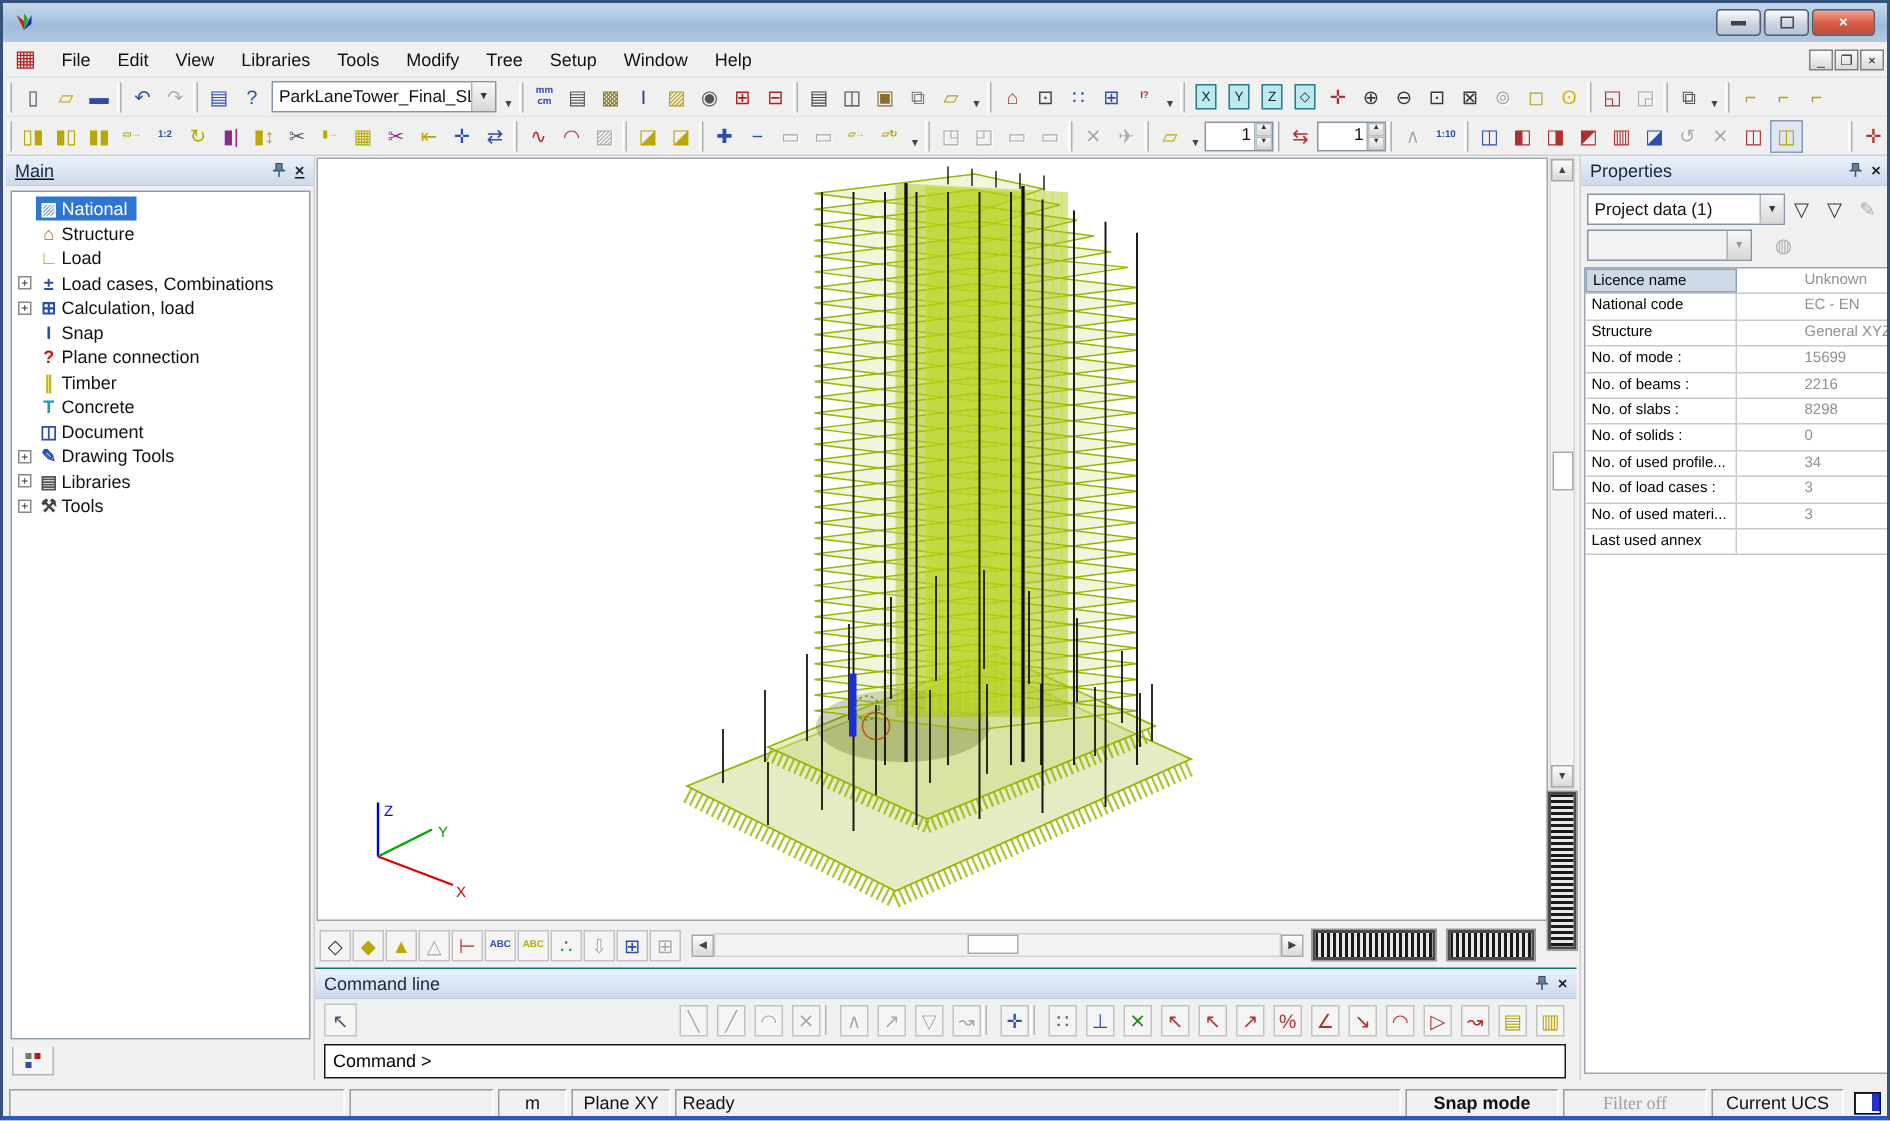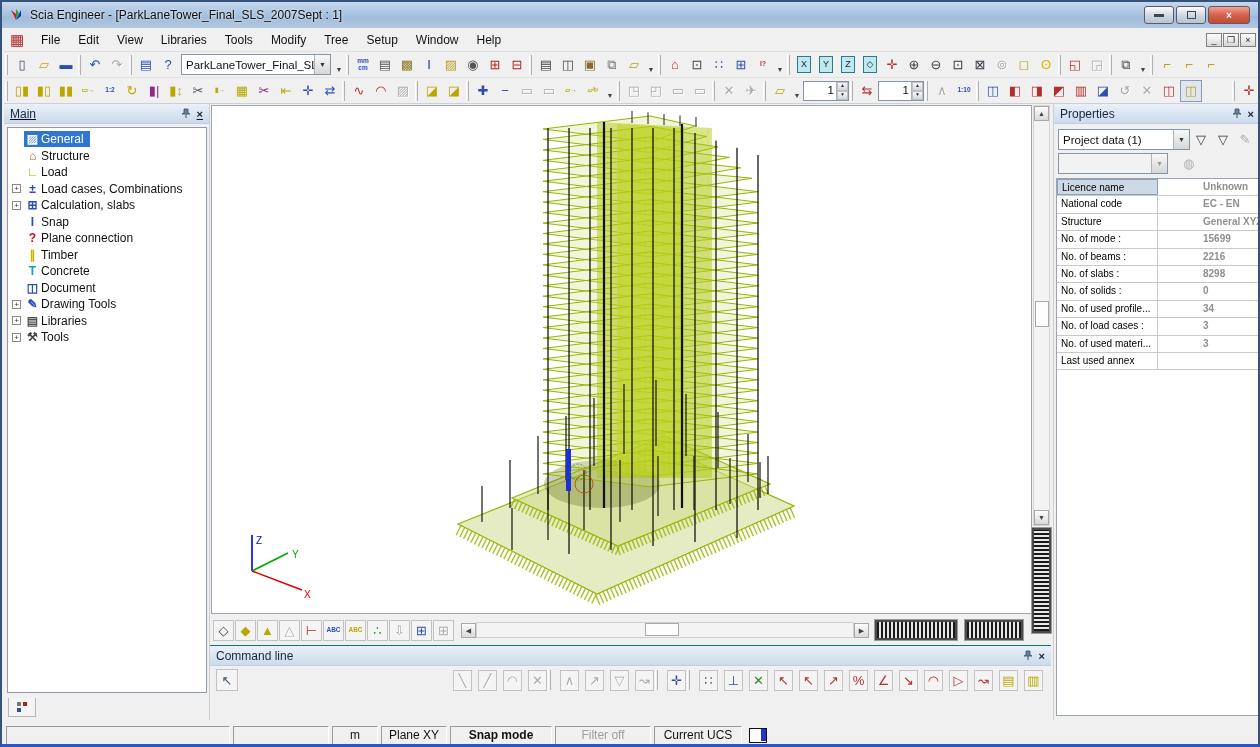--- a/index.html
+++ b/index.html
@@ -96,21 +96,21 @@
   
   #propspanel{left:1051px;top:102px;width:207px;height:616px;border-left:1px solid #cfcfcf;}
   .prow1{position:absolute;left:4px;top:25px;display:flex;align-items:center;}
   .prow2{position:absolute;left:4px;top:49px;display:flex;align-items:center;}
   .pico{width:22px;height:20px;display:flex;align-items:center;justify-content:center;font-size:13px;}
   .ptablewrap{position:absolute;left:2px;top:74px;width:203px;height:538px;background:#fff;border:1px solid #9aa5b1;}
   .prow{display:flex;height:17.4px;border-bottom:1px solid #c9c9c9;font-size:10px;gap:40px;}
   .plab{width:101px;padding:2px 3px 0 4px;border-right:1px solid #c9c9c9;color:#000;
     white-space:nowrap;overflow:hidden;}
   .plab.sel{background:#cdd9e7;border:1px solid #8aa0b8;border-bottom:1px solid #8aa0b8;}
-  .pval{flex:1;padding:2px 3px 0 5px;color:#8f8f8f;white-space:nowrap;overflow:hidden;font-weight:bold;}
+  .pval{flex:1;padding:2px 3px 0 5px;color:#8f8f8f;white-space:nowrap;overflow:hidden;}
   
   #statusbar{position:absolute;left:2px;top:720px;width:1256px;height:24px;background:#f0f0f0;
     display:flex;align-items:center;padding:2px 2px 0 2px;gap:3px;}
   .scell{height:19px;border:1px solid;border-color:#9a9a9a #ffffff #ffffff #9a9a9a;
     font-size:12px;display:flex;align-items:center;justify-content:center;padding:0 4px;flex:none;}
   .scell.left{justify-content:flex-start;}
   .scell.dim{color:#9d9d9d;}
   .ucsbox{width:22px;height:15px;background:#2233cc;border:1px solid #111;
     box-shadow:inset 4px -4px 0 -3px #fff, inset 9px -4px 0 -3px #fff, inset 14px -4px 0 -3px #fff;}
 </style>
@@ -118,21 +118,20 @@
 <body>
 
 <div class="window">
 
   <div class="titlebar">
     <svg width="16" height="16">
       <path d="M8 13 L3 3 L8 7 Z" fill="#c22"></path>
       <path d="M8 13 L8 2 L11 6 Z" fill="#2a2"></path>
       <path d="M8 13 L13 3 L13 9 Z" fill="#22c"></path>
     </svg>
-    <span class="ttl">Scia Engineer - [ParkLaneTower_Final_SLS_2007Sept : 1]</span>
     <div class="winbtns">
       <div class="wbtn">
           <span class="minbar"></span>
         </div>
       <div class="wbtn">
           <span class="restsq"></span>
         </div>
       <div class="wbtn close">
           <span>×</span>
         </div>
@@ -491,21 +490,21 @@
             <line x1="5" y1="6" x2="5" y2="10" stroke="#34506a"></line>
           </svg>
         <span class="phx">×</span>
       </span>
     </div>
     <div class="treebox" id="treebox">
         <div class="trow">
           <span class="plusspacer"></span>
           <span class="trin sel">
             <span class="tico" style="color: rgb(255, 255, 255); font-weight: bold;">▨</span>
-            <span>General</span>
+            <span>National</span>
           </span>
         </div>
         <div class="trow">
           <span class="plusspacer"></span>
           <span class="trin">
             <span class="tico" style="color: rgb(176, 104, 32); font-weight: bold;">⌂</span>
             <span>Structure</span>
           </span>
         </div>
         <div class="trow">
@@ -519,21 +518,21 @@
           <span class="plusbox">+</span>
           <span class="trin">
             <span class="tico" style="color: rgb(43, 77, 176); font-weight: bold;">±</span>
             <span>Load cases, Combinations</span>
           </span>
         </div>
         <div class="trow">
           <span class="plusbox">+</span>
           <span class="trin">
             <span class="tico" style="color: rgb(43, 77, 176); font-weight: bold;">⊞</span>
-            <span>Calculation, slabs</span>
+            <span>Calculation, load</span>
           </span>
         </div>
         <div class="trow">
           <span class="plusspacer"></span>
           <span class="trin">
             <span class="tico" style="color: rgb(43, 77, 176); font-weight: bold;">I</span>
             <span>Snap</span>
           </span>
         </div>
         <div class="trow">
@@ -846,20 +845,21 @@
             <span class="g" style="color: rgb(176, 48, 48);">↝</span>
           </div>
           <div class="tbtn">
             <span class="g" style="color: rgb(184, 168, 0);">▤</span>
           </div>
           <div class="tbtn">
             <span class="g" style="color: rgb(184, 168, 0);">▥</span>
           </div>
         </span>
     </div>
+    <div class="cmdinput">Command &gt;</div>
   </div>
 
   <div class="panel" id="propspanel">
     <div class="phead">
       <span>Properties</span>
       <span class="phbtns">
         <svg width="10" height="11">
             <path d="M3 1h4v4l2 1H1l2-1z" fill="#68809a" stroke="#34506a" stroke-width="0.8"></path>
             <line x1="5" y1="6" x2="5" y2="10" stroke="#34506a"></line>
           </svg>
@@ -928,21 +928,22 @@
           <span class="pval"></span>
         </div>
       </div>
   </div>
 
   <div id="statusbar">
       <div class="scell" style="width: 224px;"></div>
       <div class="scell" style="width: 96px;"></div>
       <div class="scell" style="width: 46px;">m</div>
       <div class="scell" style="width: 66px;">Plane XY</div>
+      <div class="scell left" style="flex: 1 1 0%;">Ready</div>
       <div class="scell" style="width: 102px; font-weight: bold;">Snap mode</div>
-      <div class="scell dim" style="width: 96px;">Filter off</div>
+      <div class="scell dim" style="width: 96px; font-family: Liberation Serif, serif;">Filter off</div>
       <div class="scell" style="width: 88px;">Current UCS</div>
       <div class="scell" style="width: 26px; border: none;">
         <span class="ucsbox"></span>
       </div>
     </div>
 
 </div>
 
 </body></html>

